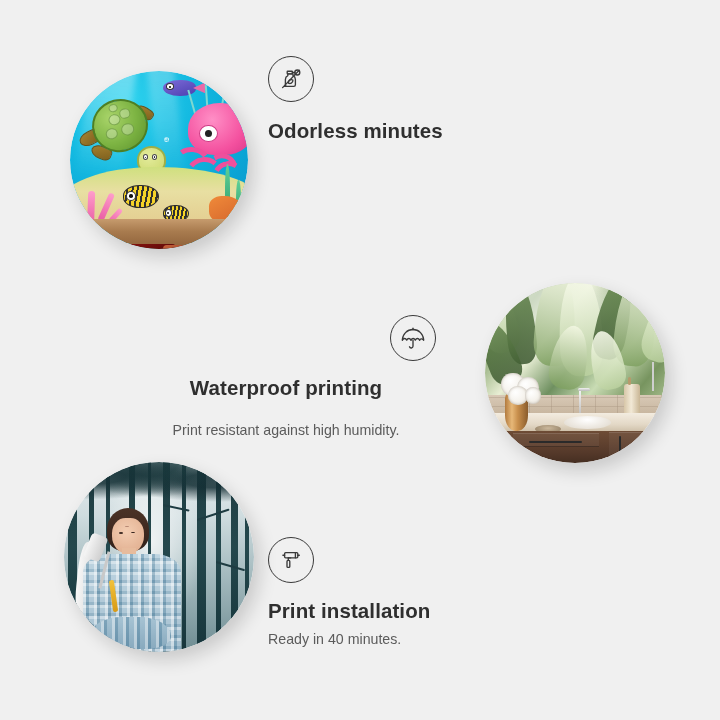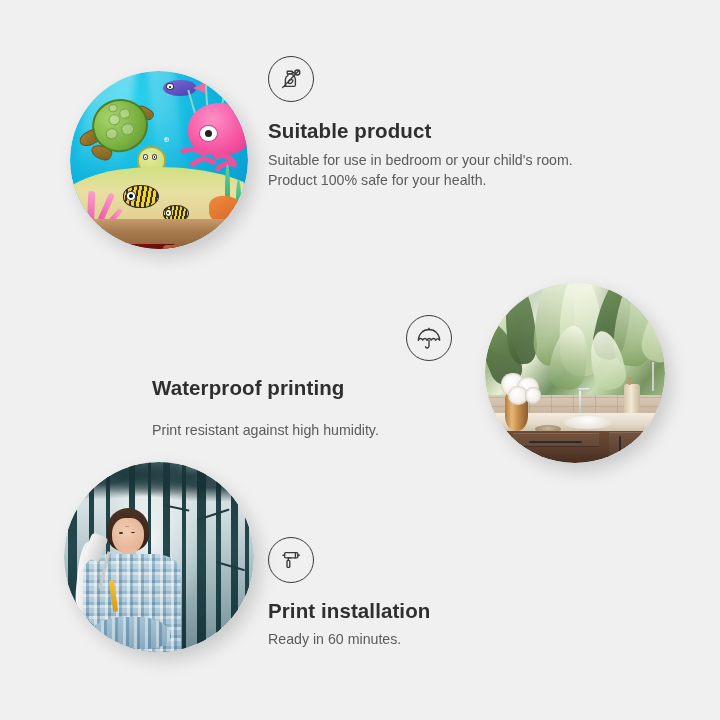--- a/index.html
+++ b/index.html
@@ -387,21 +387,21 @@
     font-size: 14.2px;
     font-weight: 400;
     color: #5b5b5b;
     line-height: 1.43;
   }
 
   #feature-odorless { left: 268px; top: 56px; width: 340px; text-align: left; }
   #feature-odorless .feature-title { margin-top: 17px; }
   #feature-odorless .feature-desc  { margin-top: 7px; }
 
-  #feature-waterproof { left: 152px; top: 315px; width: 300px; text-align: left; }
+  #feature-waterproof { left: 136px; top: 315px; width: 300px; text-align: center; }
   #feature-waterproof .icon-circle { margin-left: auto; }
   #feature-waterproof .feature-title { margin-top: 15px; }
   #feature-waterproof .feature-desc  { margin-top: 20px; }
 
   #feature-install { left: 268px; top: 537px; width: 330px; text-align: left; }
   #feature-install .feature-title { margin-top: 16px; }
   #feature-install .feature-desc  { margin-top: 6px; }
 </style>
 </head>
 <body>
@@ -571,22 +571,21 @@
 
         <path d="M16.4 8.5h2.6"></path>
 
         <circle cx="21.3" cy="8.5" r="2.5"></circle>
 
         <path d="M13.3 16.2c1.9-1 3.6-.2 3.6-.2s.2 2.2-1.6 3.1c-1.5.8-3 .1-3-.1 0-.9.4-2.2 1-2.8z"></path>
 
         <path d="M6.6 23.6L23.2 6.2"></path>
       </svg>
     </div>
-    <div class="feature-title">Suitable product</div>
-    <div class="feature-desc">Suitable for use in bedroom or your child's room. Product 100% safe for your health.</div>
+    <div class="feature-title">Odorless minutes</div>
   </div>
 
   <div class="feature" id="feature-waterproof">
     <div class="icon-circle">
       <svg width="30" height="30" viewBox="0 0 30 30" fill="none" stroke="#3a3a3a" stroke-width="1.35" stroke-linecap="round" stroke-linejoin="round">
 
         <path d="M15 5.2v1.6"></path>
 
         <path d="M4.4 17.1a10.6 10.6 0 0 1 21.2 0"></path>
 
@@ -613,16 +612,16 @@
 
         <path d="M8.6 10.2H6.9"></path>
 
         <path d="M12.3 12.8v2.6"></path>
         <path d="M12.3 12.8h2.4"></path>
 
         <rect x="11" y="15.4" width="2.8" height="7" rx="1"></rect>
       </svg>
     </div>
     <div class="feature-title">Print installation</div>
-    <div class="feature-desc">Ready in 60 minutes.</div>
+    <div class="feature-desc">Ready in 40 minutes.</div>
   </div>
 
 </div>
 
 </body></html>

